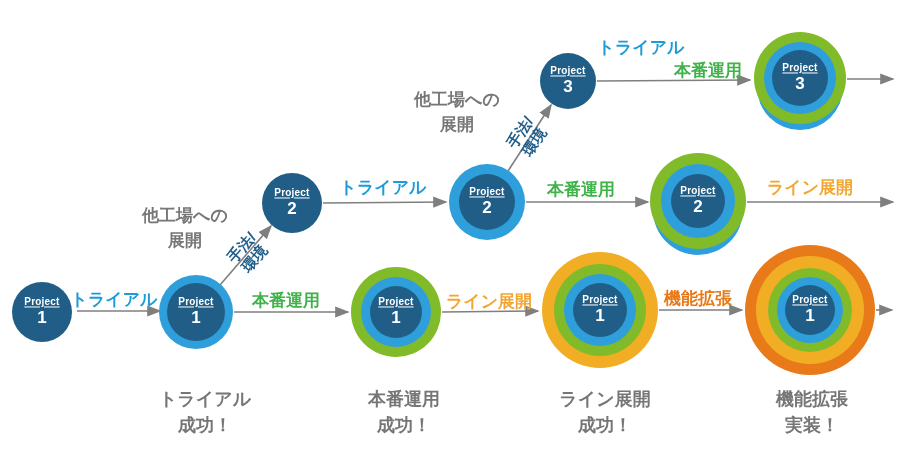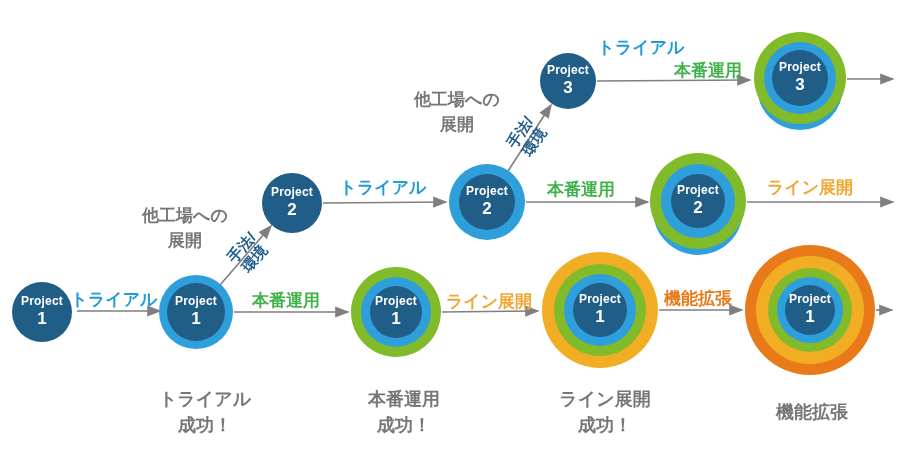--- a/index.html
+++ b/index.html
@@ -2,21 +2,21 @@
 <html><head>
 <meta charset="utf-8">
 <style>
   html,body{margin:0;padding:0;background:#fff;}
   #stage{
     position:relative;width:902px;height:450px;overflow:hidden;background:#fff;
     font-family:"Liberation Sans","DejaVu Sans",sans-serif;
   }
   .circle{position:absolute;border-radius:50%;}
   .node-label{position:absolute;transform:translate(-50%,-50%);text-align:center;color:#fff;}
-  .nl1{font-size:12px;font-weight:600;line-height:1.15;letter-spacing:.2px;}
+  .nl1{font-size:10px;font-weight:600;line-height:1.15;letter-spacing:.2px;text-decoration:underline;}
   .nl2{font-size:17px;font-weight:700;line-height:1.15;}
   .flabel{position:absolute;font-weight:700;text-align:center;white-space:nowrap;line-height:1.45;}
   svg{position:absolute;left:0;top:0;}
 </style>
 </head>
 <body>
 
 <div id="stage">
     <svg width="902" height="450">
       <defs>
@@ -174,14 +174,15 @@
     <div class="flabel" style="left: 404px; top: 412px; color: rgb(118, 118, 118); font-size: 18px; transform: translate(-50%, -50%);">
       <div>本番運用</div>
       <div>成功！</div>
     </div>
     <div class="flabel" style="left: 605px; top: 412px; color: rgb(118, 118, 118); font-size: 18px; transform: translate(-50%, -50%);">
       <div>ライン展開</div>
       <div>成功！</div>
     </div>
     <div class="flabel" style="left: 812px; top: 412px; color: rgb(118, 118, 118); font-size: 18px; transform: translate(-50%, -50%);">
       <div>機能拡張</div>
+      <div>実装！</div>
     </div>
   </div>
 
 </body></html>

